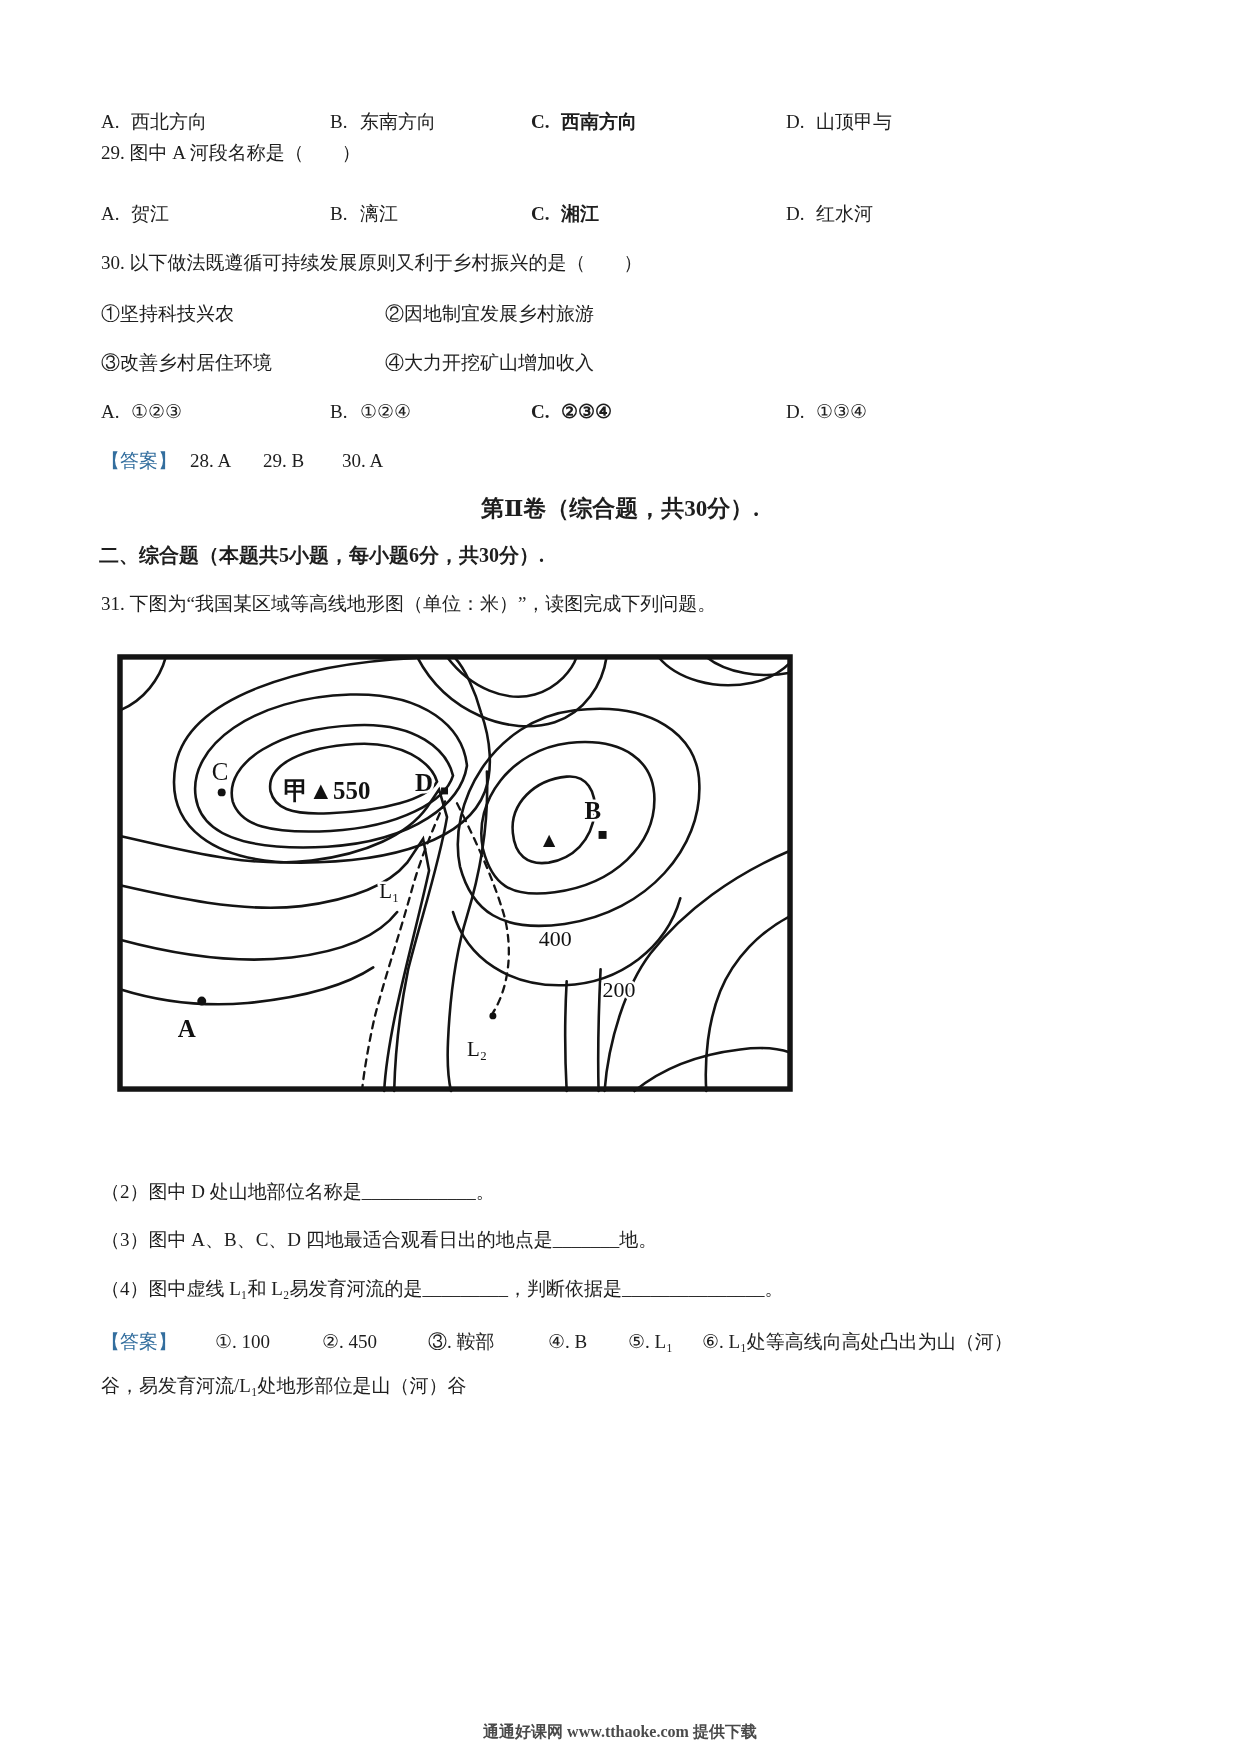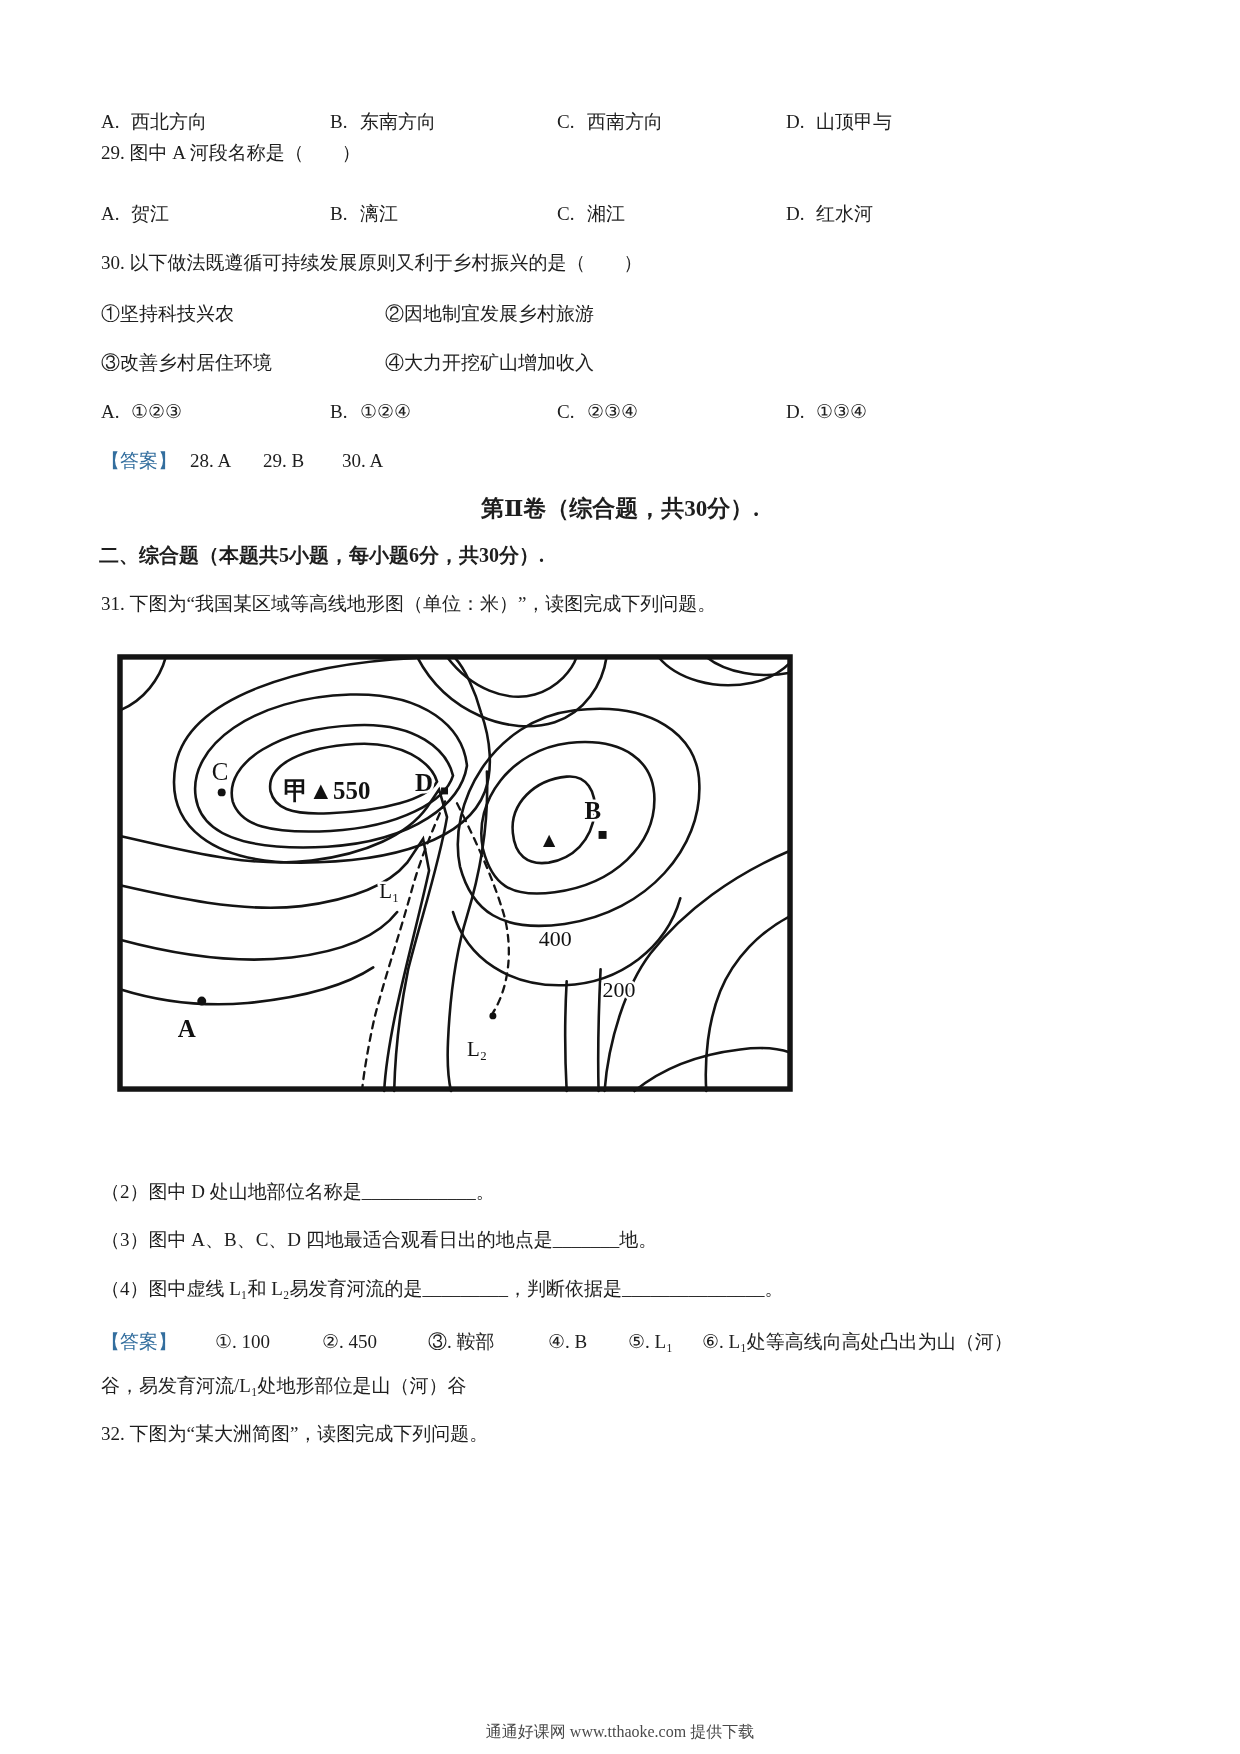--- a/index.html
+++ b/index.html
@@ -1,27 +1,27 @@
 <!DOCTYPE html>
 <html><head>
 <meta charset="utf-8">
 <style>
   html,body{margin:0;padding:0;background:#ffffff;}
   .page{position:relative;width:1240px;height:1754px;background:#ffffff;overflow:hidden;
         font-family:"Liberation Serif","DejaVu Serif",serif;color:#1e1e1e;font-size:19px;}
   .line{position:absolute;left:101px;white-space:nowrap;line-height:24px;}
   .col{position:absolute;top:0;white-space:nowrap;}
-  .c0{left:0px;} .c1{left:229px;} .c2{left:456px;} .c3{left:685px;}
+  .c0{left:0px;} .c1{left:229px;} .c2{left:430px;font-weight:bold;} .c3{left:685px;}
   .itemcol2{left:284px;}
   .ansrow .ak{color:#336e9e;}
   .vol{position:absolute;left:0;width:1240px;text-align:center;font-weight:700;font-size:23px;
        font-family:"Liberation Serif","DejaVu Serif",serif;}
   .head2{font-weight:700;font-size:20px;}
   .mapwrap{position:absolute;left:116px;top:653px;width:678px;height:440px;}
-  .footer{position:absolute;left:0;width:1240px;text-align:center;color:#4a4a4a;font-size:16px;}
+  .footer{position:absolute;left:0;width:1240px;text-align:center;color:#4a4a4a;font-size:16px;font-weight:bold;}
   svg text{font-family:"Liberation Serif","DejaVu Serif",serif;fill:#111;
            paint-order:stroke;stroke:#ffffff;stroke-width:5px;stroke-linejoin:round;}
   .opt-k{display:inline-block;min-width:30px;}
 </style>
 </head>
 <body>
 
 <div class="page">
 
   <div class="line" style="top:110px">
@@ -139,17 +139,16 @@
     <span class="col c0 ak">【答案】</span>
     <span class="col" style="left:114px">①. 100</span>
     <span class="col" style="left:221px">②. 450</span>
     <span class="col" style="left:327px">③. 鞍部</span>
     <span class="col" style="left:447px">④. B</span>
     <span class="col" style="left:527px">⑤. L₁</span>
     <span class="col" style="left:601px">⑥. L₁处等高线向高处凸出为山（河）</span>
   </div>
   <div class="line" style="top:1374px">谷，易发育河流/L₁处地形部位是山（河）谷</div>
 
-  <div class="line" style="top:1422px">32. 下图为“某大洲简图”，读图完成下列问题。</div>
 
   <div class="footer" style="top:1722px">通通好课网  www.tthaoke.com  提供下载</div>
 
 </div>
 
 </body></html>

